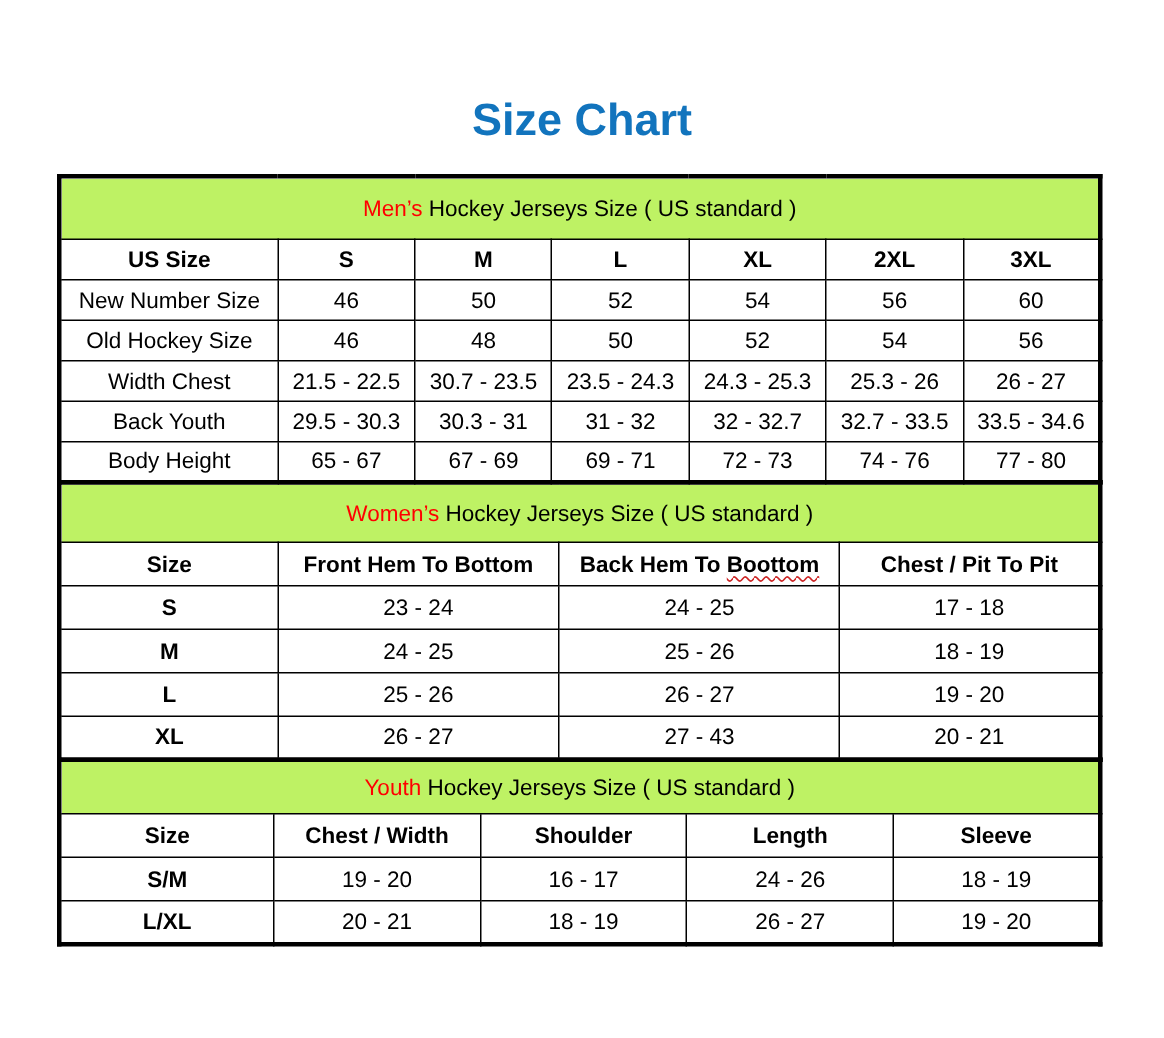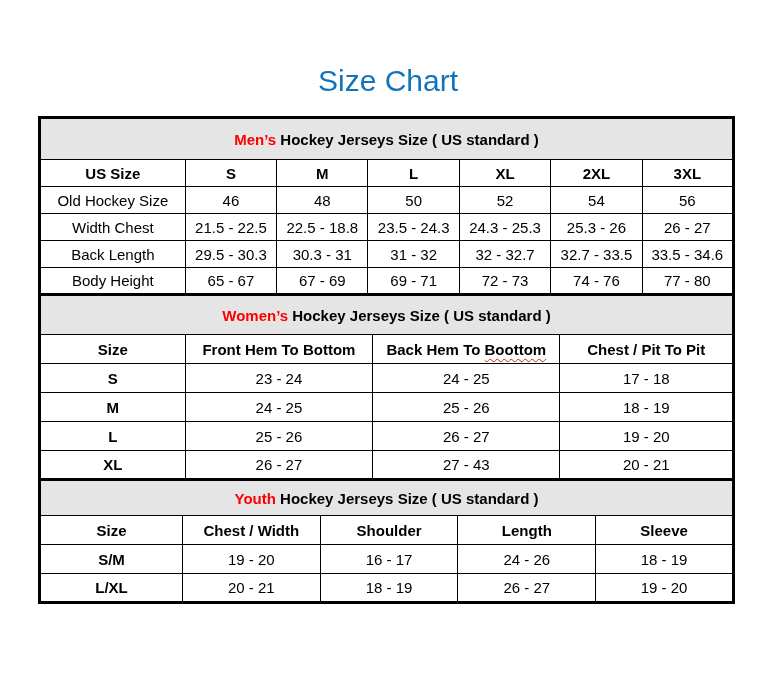--- a/index.html
+++ b/index.html
@@ -10,21 +10,21 @@
     height: 692px;
     overflow: hidden;
     font-family: "Liberation Sans", sans-serif;
     color: #000000;
   }
   .page-title {
     margin: 0;
     padding-top: 64px;
     text-align: center;
     font-size: 30px;
-    font-weight: normal;
+    font-weight: bold;
     color: #1274bd;
     letter-spacing: 0px;
   }
   .chart-wrap {
     width: 697px;
     margin: 18px 0 0 38px;
   }
   table.size-table {
     width: 100%;
     border-collapse: collapse;
@@ -37,22 +37,22 @@
   table.size-table td, table.size-table th {
     border: 1.5px solid #000000;
     text-align: center;
     vertical-align: middle;
     font-size: 15px;
     padding: 0 2px;
     overflow: hidden;
     white-space: nowrap;
   }
   td.banner {
-    background: #e5e5e5;
-    font-weight: bold;
+    background: #bef264;
+    font-weight: normal;
     font-size: 17px;
     border: 3px solid #000000;
   }
   .t-mens  td.banner { height: 40px; }
   .t-women td.banner { height: 38px; text-align: center; }
   .t-youth td.banner { height: 34px; text-align: center; }
   .t-mens  tbody tr { height: 27px; }
   .t-women tbody tr { height: 29px; }
   .t-youth tbody tr { height: 29px; }
   .banner .hl { color: #ff0000; }
@@ -92,39 +92,48 @@
         <tr>
           <th>US Size</th>
           <th>S</th>
           <th>M</th>
           <th>L</th>
           <th>XL</th>
           <th>2XL</th>
           <th>3XL</th>
         </tr>
         <tr>
+          <td>New Number Size</td>
+          <td>46</td>
+          <td>50</td>
+          <td>52</td>
+          <td>54</td>
+          <td>56</td>
+          <td>60</td>
+        </tr>
+        <tr>
           <td>Old Hockey Size</td>
           <td>46</td>
           <td>48</td>
           <td>50</td>
           <td>52</td>
           <td>54</td>
           <td>56</td>
         </tr>
         <tr>
           <td>Width Chest</td>
           <td>21.5 - 22.5</td>
-          <td>22.5 - 18.8</td>
+          <td>30.7 - 23.5</td>
           <td>23.5 - 24.3</td>
           <td>24.3 - 25.3</td>
           <td>25.3 - 26</td>
           <td>26 - 27</td>
         </tr>
         <tr>
-          <td>Back Length</td>
+          <td>Back Youth</td>
           <td>29.5 - 30.3</td>
           <td>30.3 - 31</td>
           <td>31 - 32</td>
           <td>32 - 32.7</td>
           <td>32.7 - 33.5</td>
           <td>33.5 - 34.6</td>
         </tr>
         <tr>
           <td>Body Height</td>
           <td>65 - 67</td>

